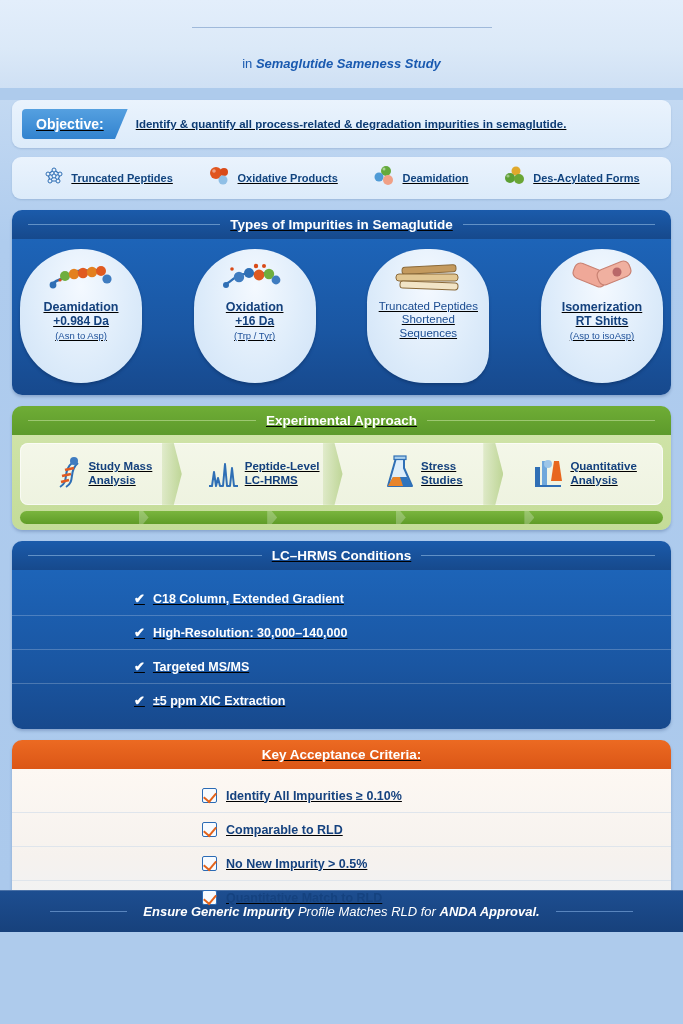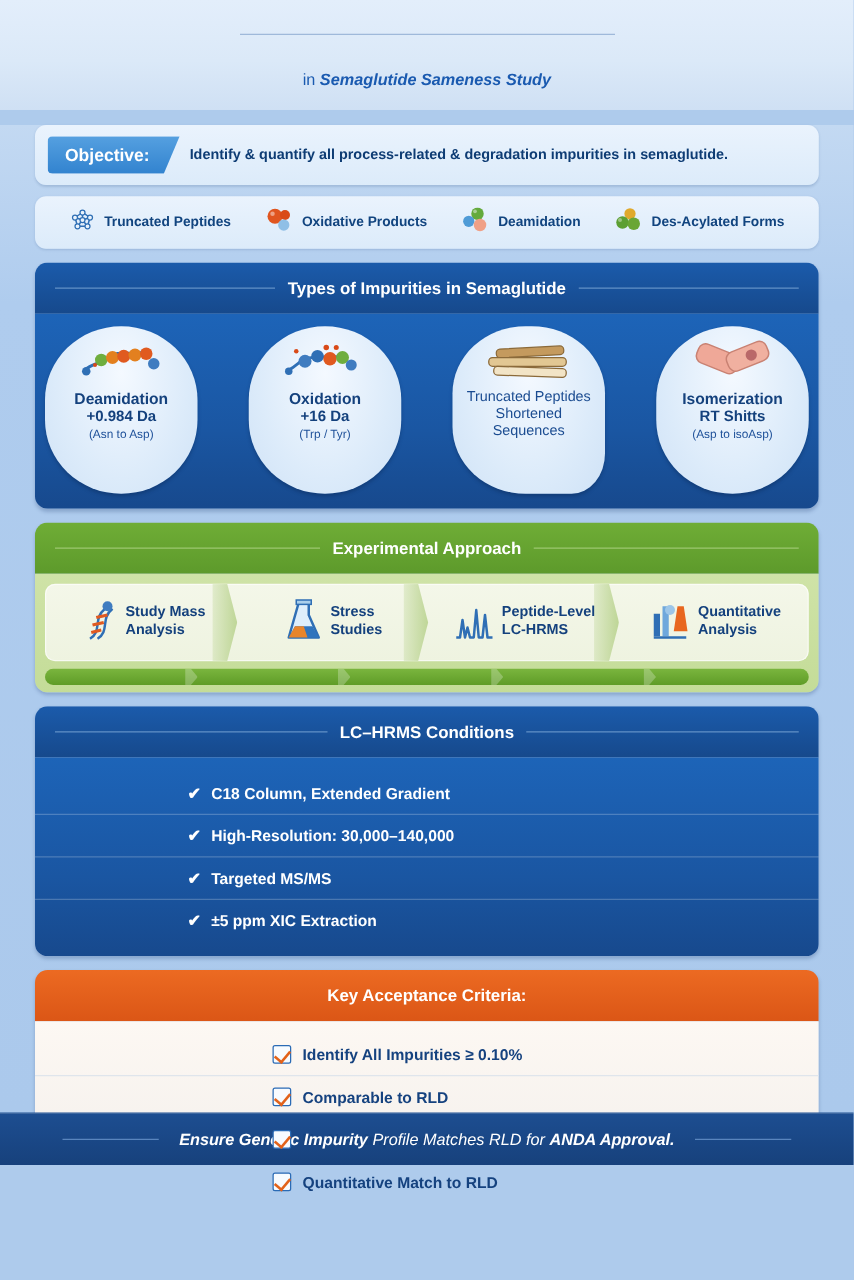--- a/index.html
+++ b/index.html
@@ -37,23 +37,24 @@
   }
   .subtitle {
     font-size: 13px; color: #1a5ab0;
     line-height: 1.1;
     margin-top: 24px;
   }
   .subtitle .em { font-weight: bold; font-style: italic; }
 
   
   .body-area {
-    padding: 0 28px;
+    padding: 0 12px;
     background: linear-gradient(180deg,#c3d9f2 0%, #afccee 18%, #abc9ec 100%);
     height: 790px;
+    text-decoration: underline;
   }
 
   
   .objective-bar {
     margin-top: 12px;
     height: 48px;
     background: linear-gradient(180deg,#eaf3fd 0%, #dcebfa 100%);
     border-radius: 9px;
     display: flex; align-items: center;
     box-shadow: 0 1px 2px rgba(40,70,120,.18);
@@ -88,21 +89,21 @@
   .chip-label { font-size: 11px; font-weight: bold; color: #11447f; white-space: nowrap; }
 
   
   .panel {
     margin-top: 11px;
     border-radius: 10px;
     overflow: hidden;
     box-shadow: 0 2px 3px rgba(30,60,110,.25);
   }
   .panel-head {
-    height: 41px;
+    height: 29px;
     display: flex; align-items: center; justify-content: center;
     gap: 10px; padding: 0 16px;
   }
   .panel-head .rule { flex: 1; height: 1px; opacity: .55; }
   .panel-head .ptitle {
     font-size: 13.5px; font-weight: bold; color: #ffffff;
     white-space: nowrap;
   }
 
   
@@ -415,40 +416,40 @@
                 <circle cx="22" cy="6" r="4" fill="#3f7cc0"></circle>
               </svg>
             </span>
             <span class="exp-label">
               <span>Study Mass</span><br><span>Analysis</span>
             </span>
           </div>
 
           <div class="exp-step">
             <span>
+              <svg width="32" height="32" viewBox="0 0 32 32">
+                <path d="M2 30 L5 30 L7 16 L9 30 L11 22 L13 30 L16 30 L18 8 L20 30 L23 30 L25 12 L27 30 L31 30" stroke="#2f6fb5" stroke-width="2" fill="none" stroke-linejoin="round"></path>
+              </svg>
+            </span>
+            <span class="exp-label">
+              <span>Peptide-Level</span><br><span>LC-HRMS</span>
+            </span>
+          </div>
+
+          <div class="exp-step">
+            <span>
               <svg width="30" height="34" viewBox="0 0 30 34">
                 <path d="M11 3 L19 3 L19 13 L27 31 L3 31 Z" fill="#ddeefb" stroke="#2f6fb5" stroke-width="2" stroke-linejoin="round"></path>
                 <path d="M8 22 L22 22 L27 31 L3 31 Z" fill="#2f74bd"></path>
                 <path d="M8 22 L15 22 L18 31 L3 31 Z" fill="#e8852b"></path>
                 <rect x="9" y="1" width="12" height="3.5" fill="#aacfeb" stroke="#2f6fb5" stroke-width="1.2"></rect>
               </svg>
             </span>
             <span class="exp-label">
               <span>Stress</span><br><span>Studies</span>
-            </span>
-          </div>
-
-          <div class="exp-step">
-            <span>
-              <svg width="32" height="32" viewBox="0 0 32 32">
-                <path d="M2 30 L5 30 L7 16 L9 30 L11 22 L13 30 L16 30 L18 8 L20 30 L23 30 L25 12 L27 30 L31 30" stroke="#2f6fb5" stroke-width="2" fill="none" stroke-linejoin="round"></path>
-              </svg>
-            </span>
-            <span class="exp-label">
-              <span>Peptide-Level</span><br><span>LC-HRMS</span>
             </span>
           </div>
 
           <div class="exp-step">
             <span>
               <svg width="32" height="34" viewBox="0 0 32 34">
                 <rect x="3" y="12" width="5" height="18" fill="#2f6fb5"></rect>
                 <rect x="10" y="6" width="5" height="24" fill="#6fa8dc"></rect>
                 <path d="M3 31 L29 31" stroke="#2f6fb5" stroke-width="2"></path>
                 <circle cx="16" cy="9" r="4" fill="#9dc6e8"></circle>

